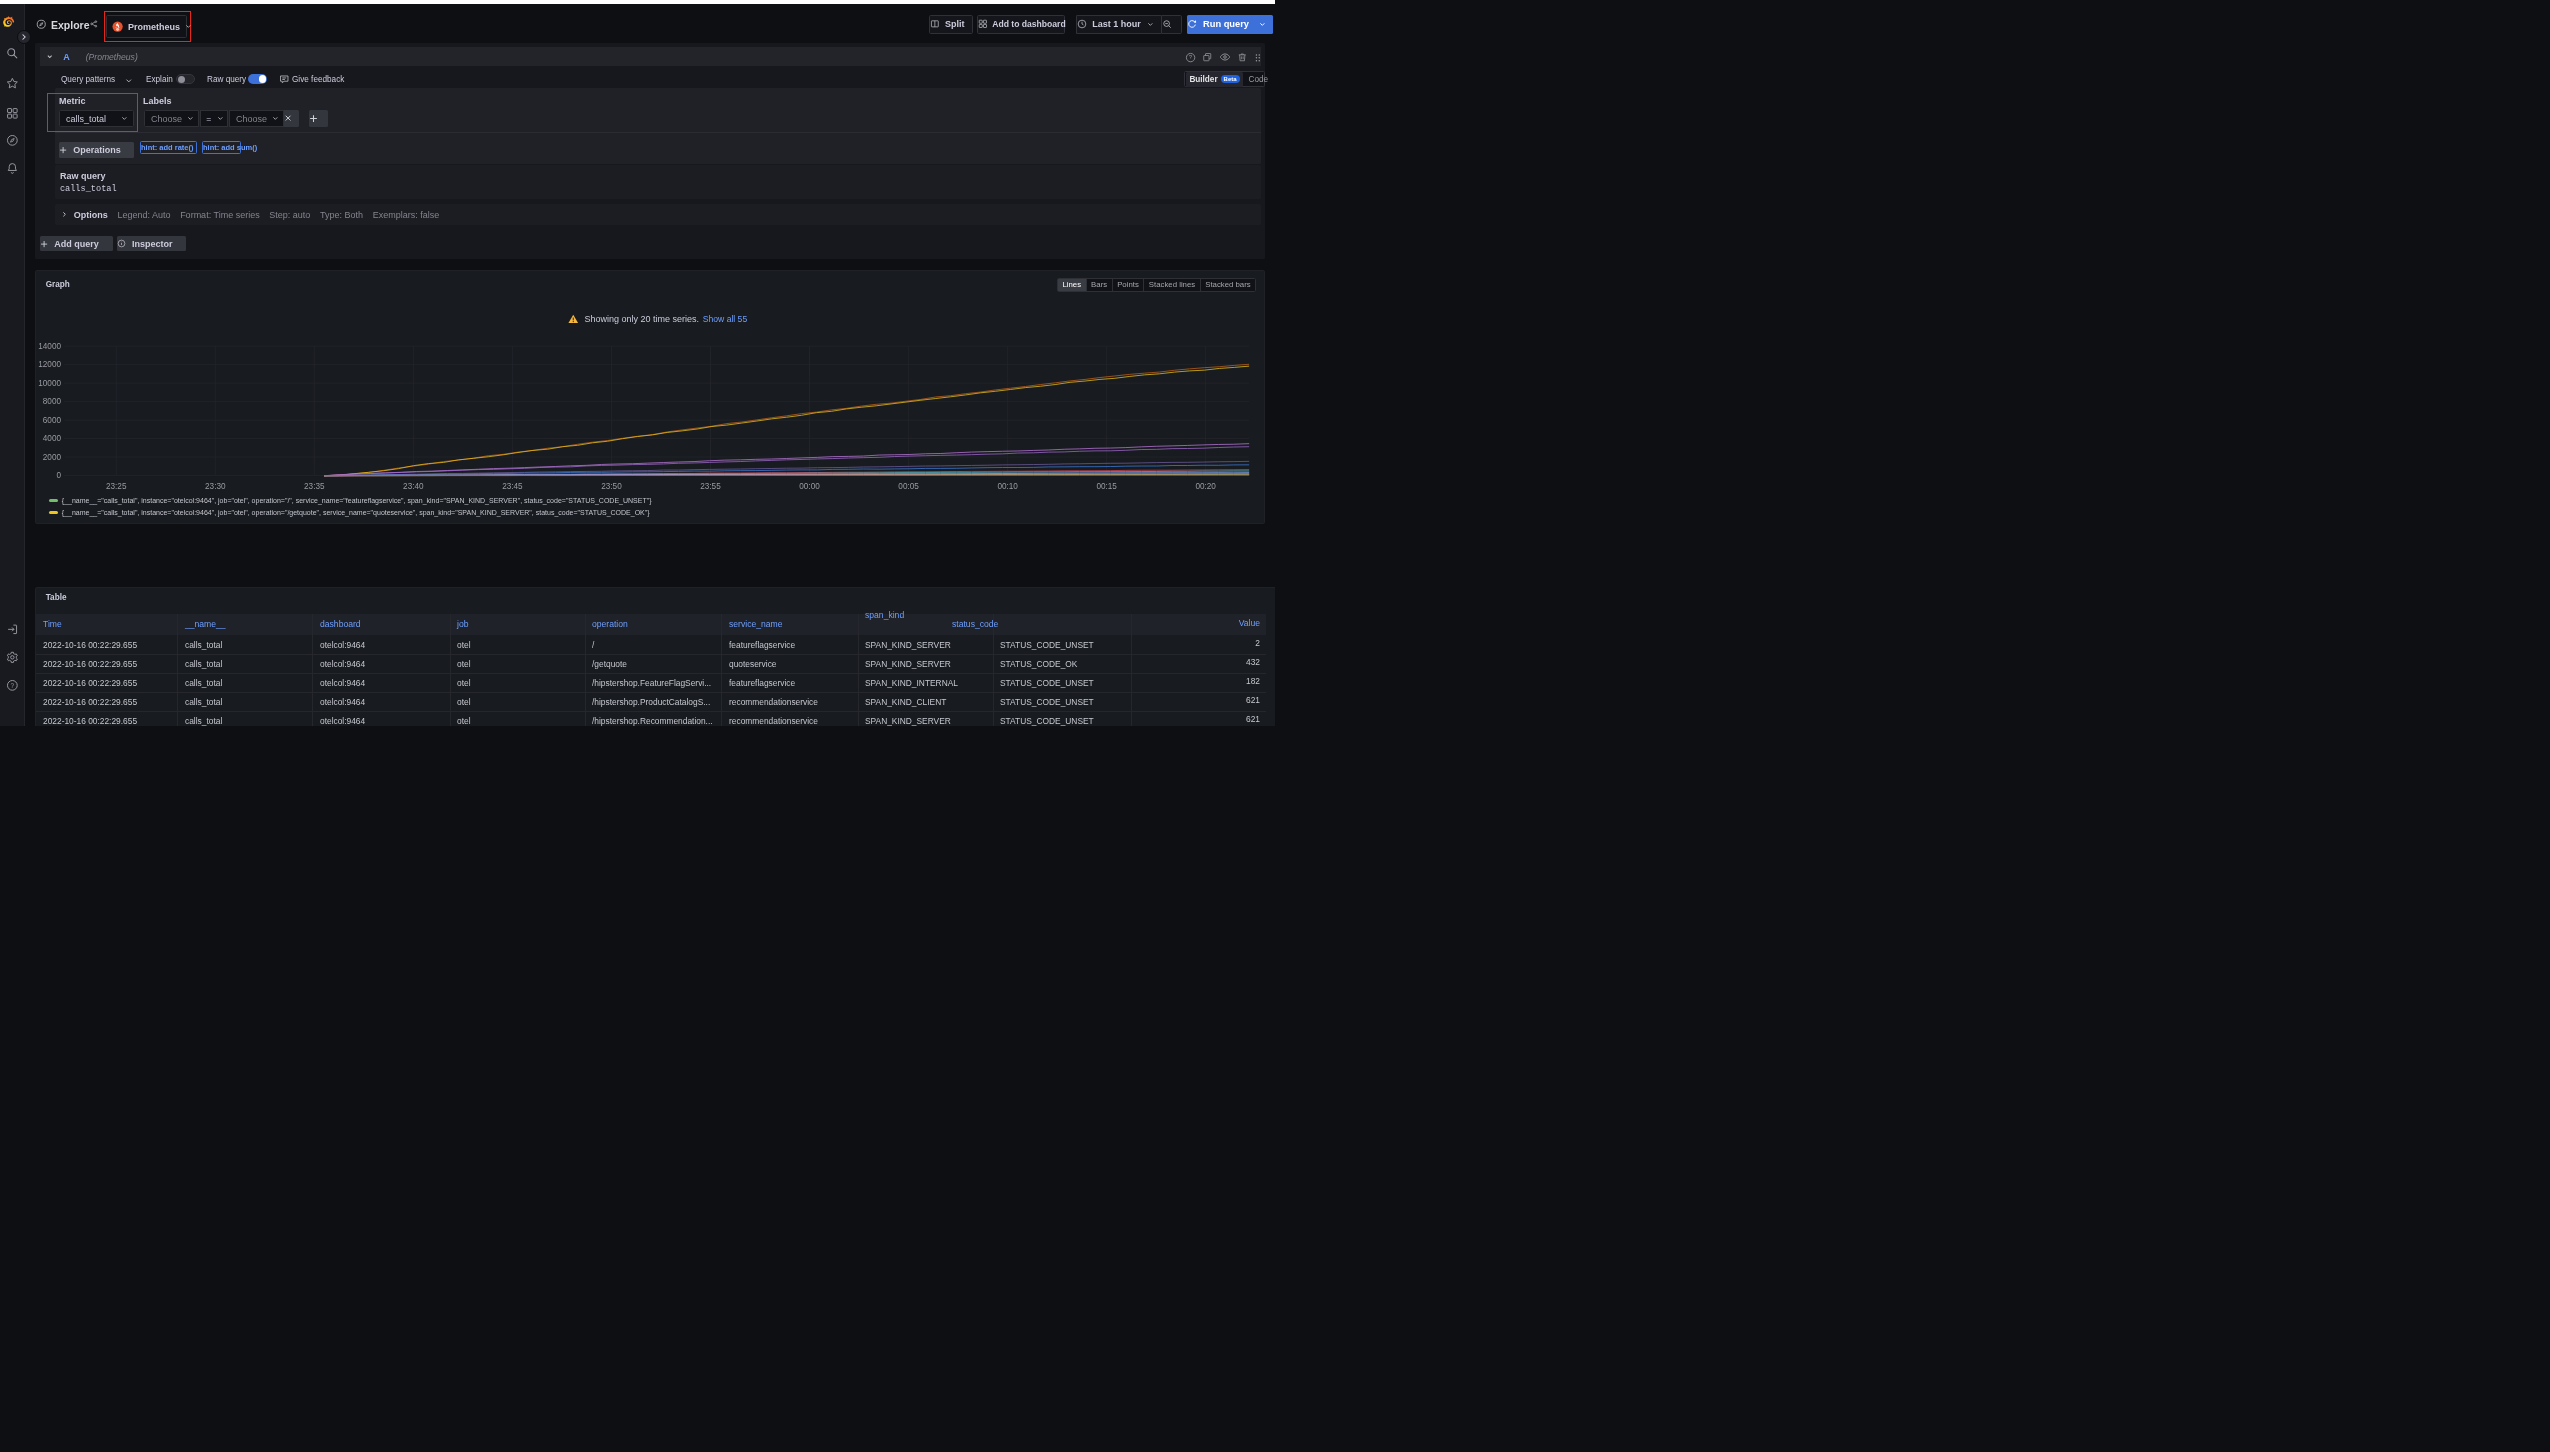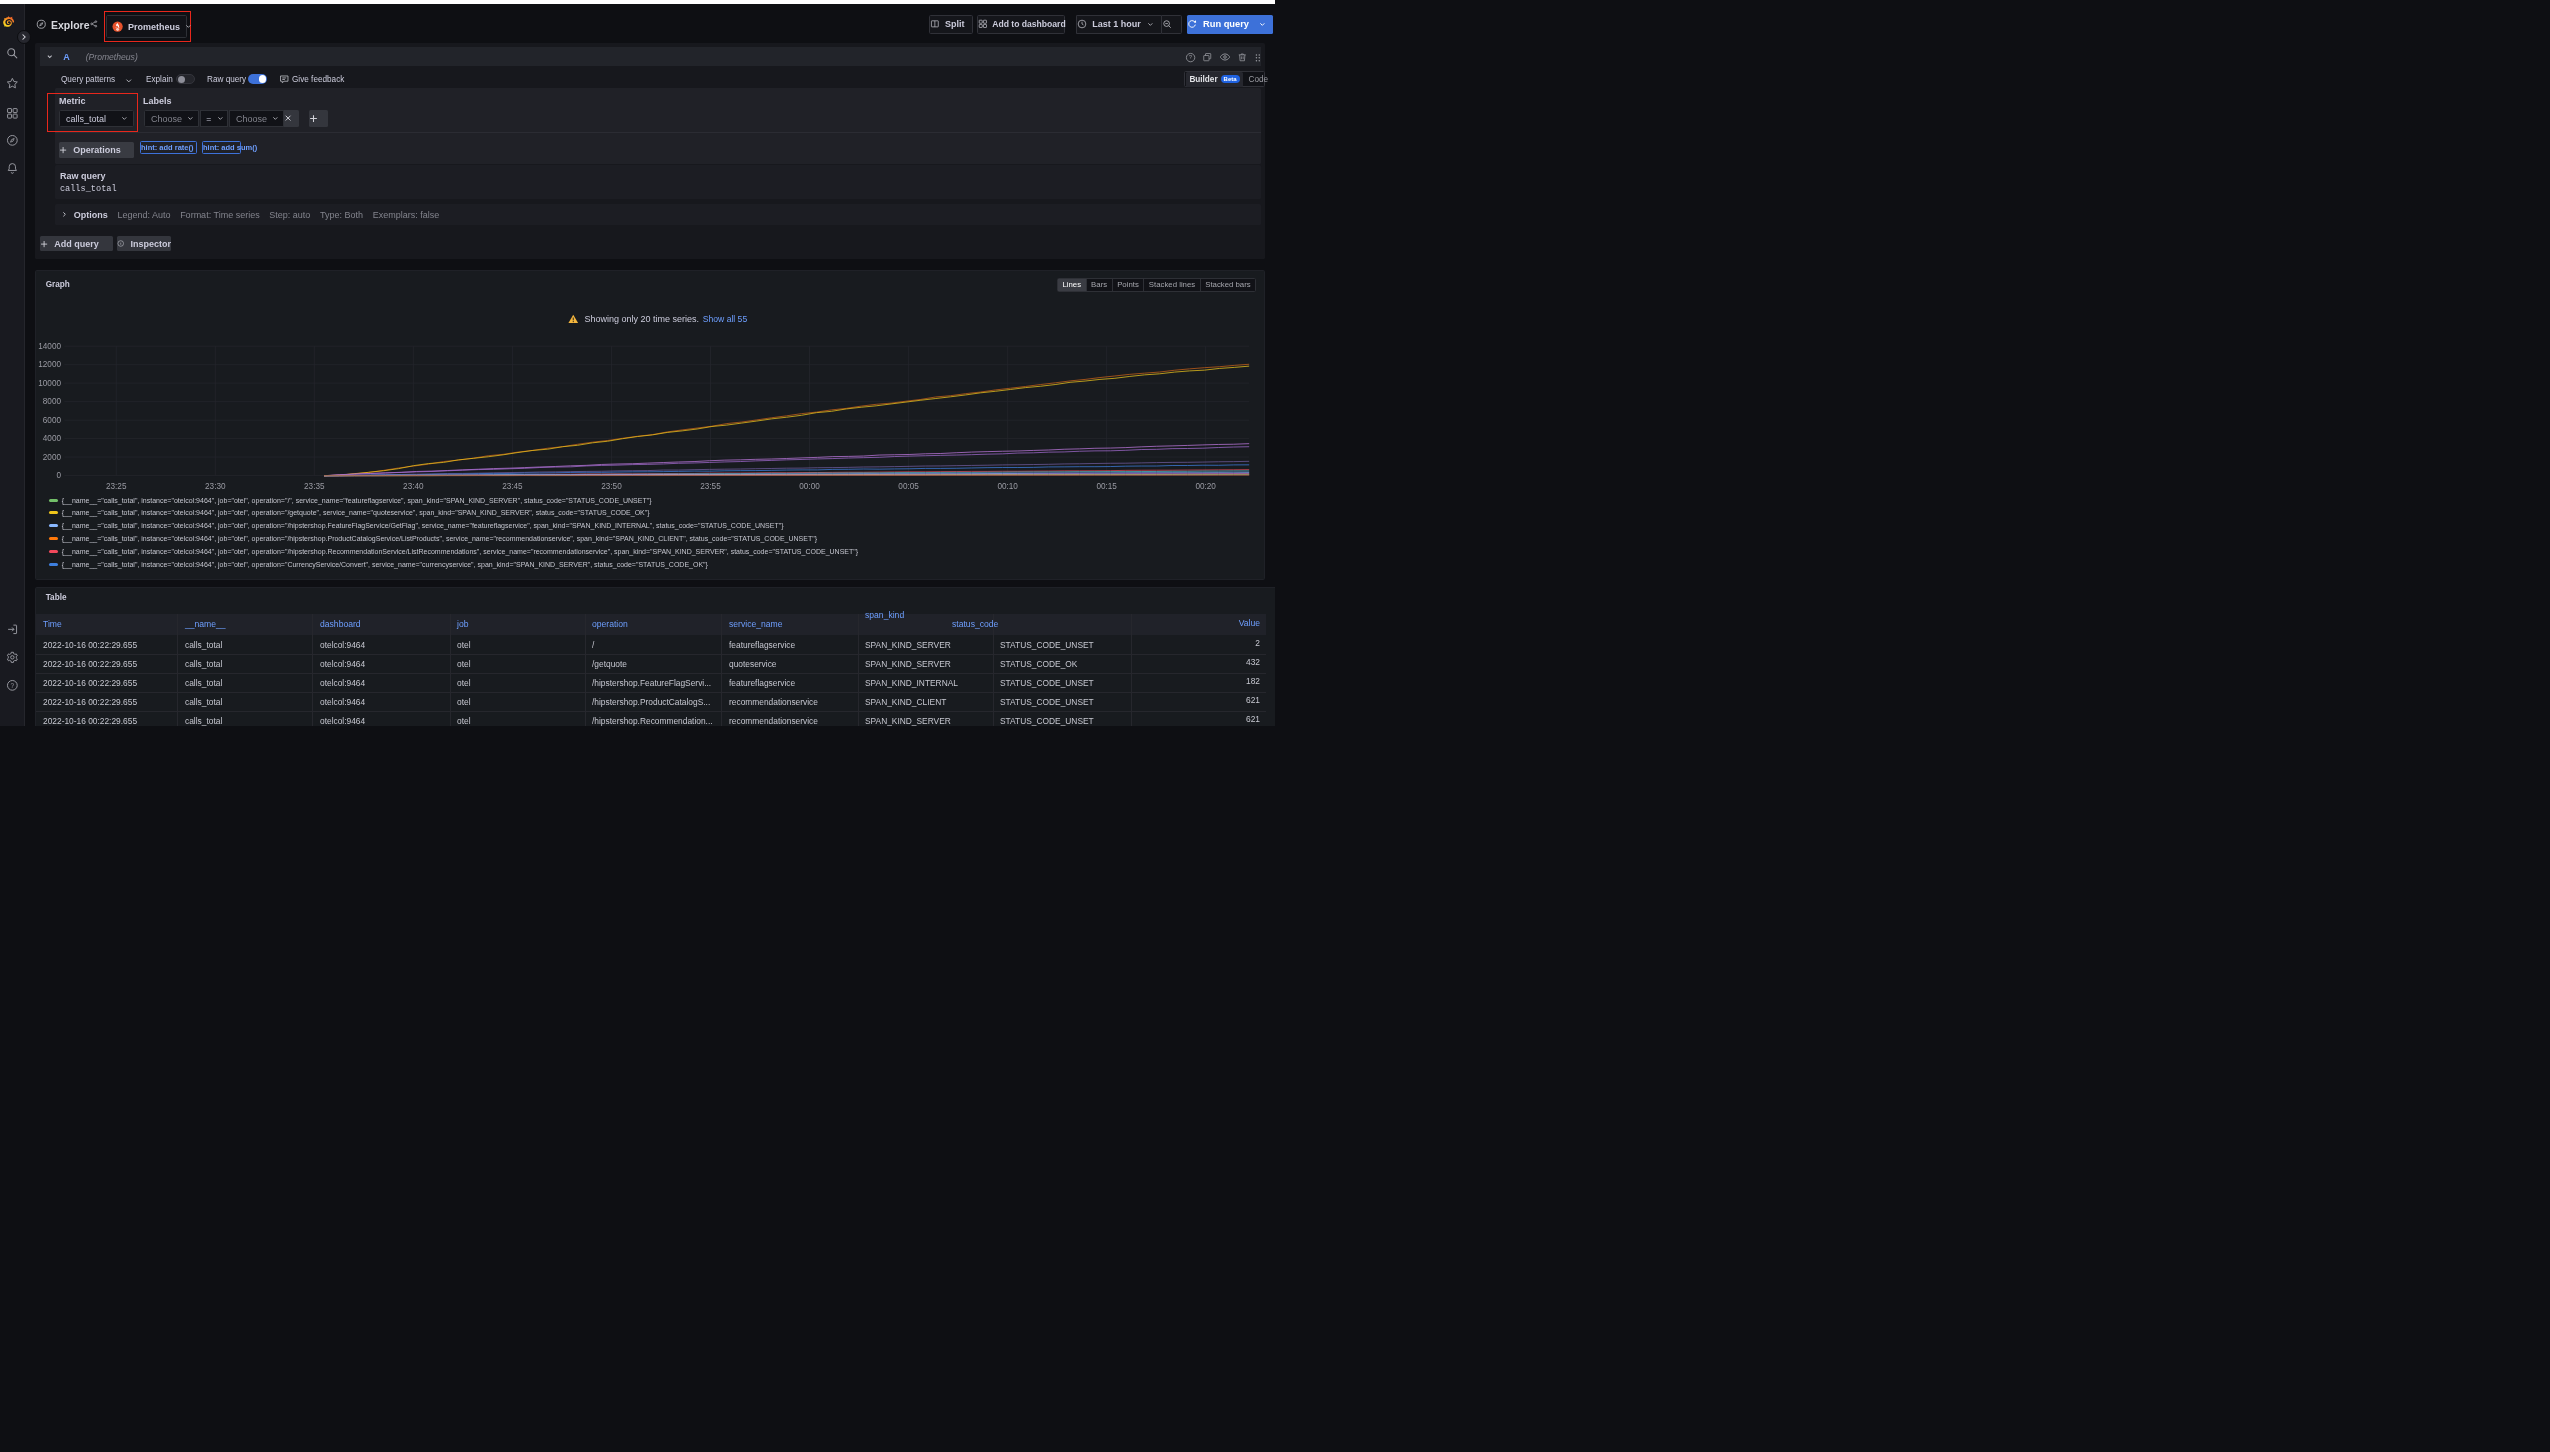--- a/index.html
+++ b/index.html
@@ -318,29 +318,29 @@
   <span class="txt" style="margin-left:9.7px;font-size:9px;color:#83848d">Type: Both</span>
   <span class="txt" style="margin-left:9.7px;font-size:9px;color:#83848d">Exemplars: false</span>
 </div>
 
 <div class="ab btn" style="left:40px;top:236px;width:73px;height:15.3px;background:#34363d">
   <svg width="8.2" height="8.2" viewBox="0 0 12 12">
       <path d="M6 1.5V10.5M1.5 6H10.5" stroke="#d2d3da" stroke-width="1.3"></path>
     </svg>
   <span class="txt" style="margin-left:6px;font-weight:700;font-size:9px">Add query</span>
 </div>
-<div class="ab btn" style="left:117px;top:236px;width:54px;height:15.3px;background:#34363d">
+<div class="ab btn" style="left:117px;top:236px;width:69px;height:15.3px;background:#34363d">
   <svg width="9" height="9" viewBox="0 0 24 24">
       <circle cx="12" cy="12" r="9" stroke="#d2d3da" stroke-width="1.7" fill="none"></circle>
       <path d="M12 10.5v5.5M12 7.2v1.3" stroke="#d2d3da" stroke-width="1.7"></path>
     </svg>
   <span class="txt" style="margin-left:6px;font-weight:700;font-size:9px">Inspector</span>
 </div>
 
-<div class="ab panel" style="left:35px;top:270px;width:1230px;height:310px;overflow:hidden" id="graphpanel">
+<div class="ab panel" style="left:35px;top:270px;width:1230px;height:254px;overflow:hidden" id="graphpanel">
 <div class="txt ab" style="left:9.7px;top:9px;font-weight:700;font-size:8.2px">Graph</div>
 <div class="ab" style="right:7.8px;top:6.7px;height:14px;border:0.7px solid #2e3036;border-radius:1.5px;display:flex;align-items:stretch;background:#111217">
   <span class="txt" style="font-size:7.8px;padding:1.5px 4.5px;background:#3a3c43;color:#fff;display:flex;align-items:center">Lines</span>
   <span class="txt" style="font-size:7.8px;padding:1.5px 4.5px;color:#a5a6ad;border-left:0.7px solid #2e3036;display:flex;align-items:center">Bars</span>
   <span class="txt" style="font-size:7.8px;padding:1.5px 4.5px;color:#a5a6ad;border-left:0.7px solid #2e3036;display:flex;align-items:center">Points</span>
   <span class="txt" style="font-size:7.8px;padding:1.5px 4.5px;color:#a5a6ad;border-left:0.7px solid #2e3036;display:flex;align-items:center">Stacked lines</span>
   <span class="txt" style="font-size:7.8px;padding:1.5px 4.5px;color:#a5a6ad;border-left:0.7px solid #2e3036;display:flex;align-items:center">Stacked bars</span>
 </div>
 <div class="ab" style="left:532px;top:43px;display:flex;align-items:center">
   <svg width="10.5" height="9.7" viewBox="0 0 24 22">

